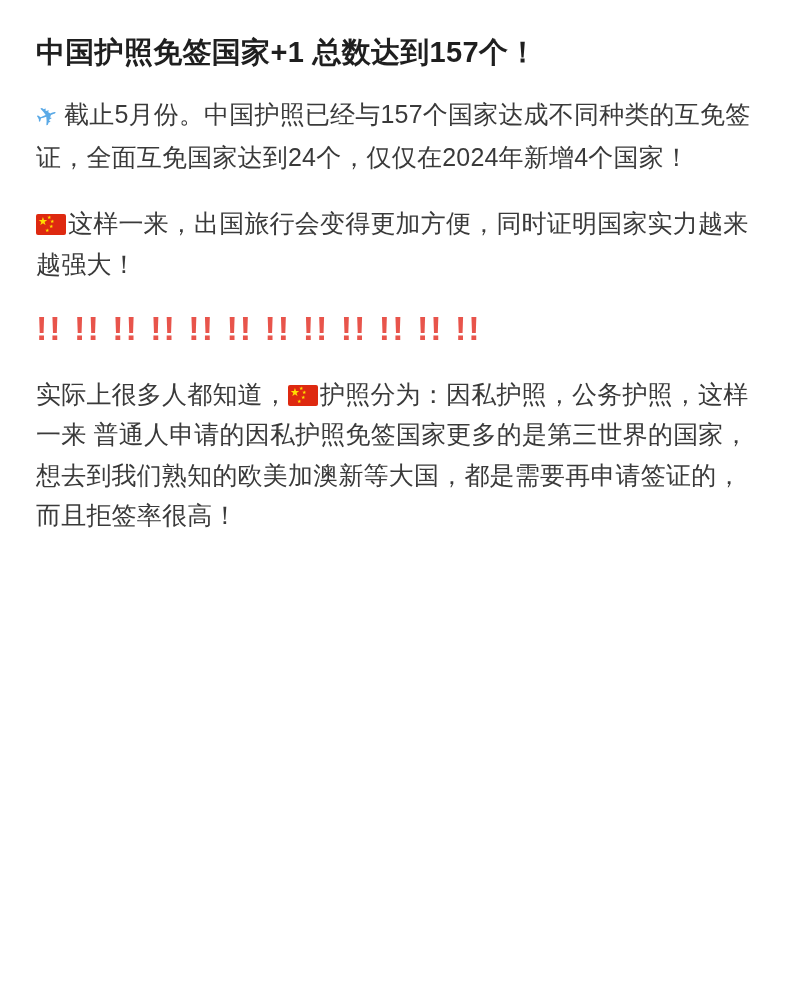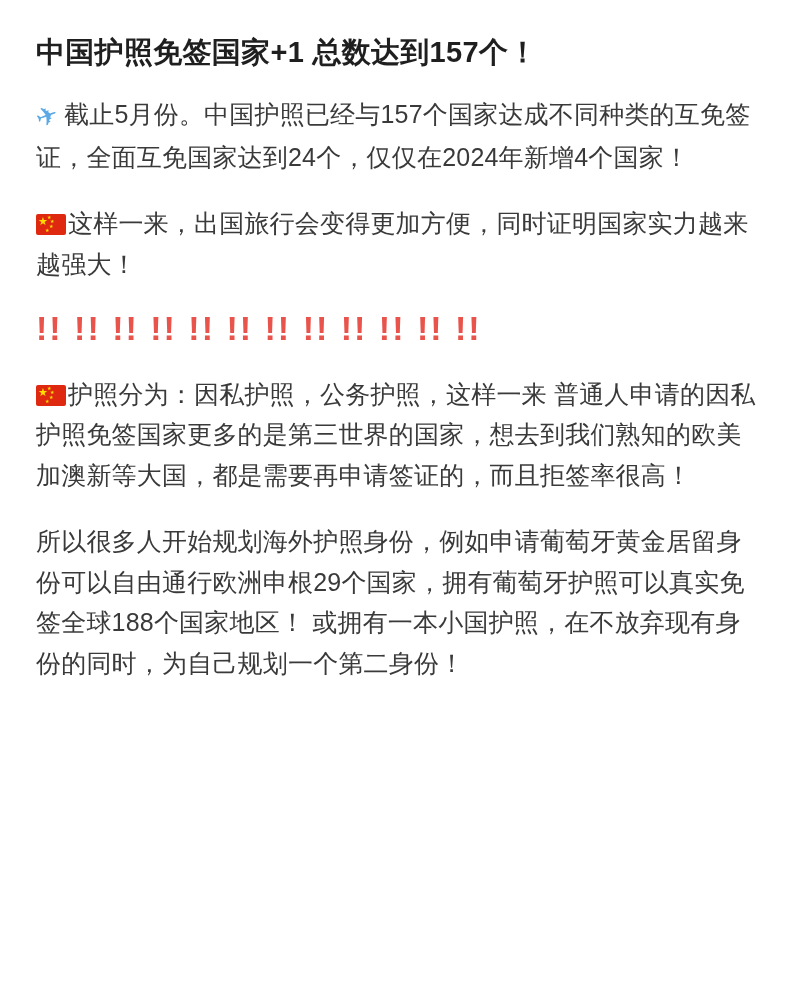--- a/index.html
+++ b/index.html
@@ -97,24 +97,23 @@
       <span class="star s2">★</span>
       <span class="star s3">★</span>
       <span class="star s4">★</span>
       <span class="star s5">★</span>
     </span><span>这样一来，出国旅行会变得更加方便，同时证明国家实力越来越强大！</span>
   </p>
 
   <div class="bangs">!! !! !! !! !! !! !! !! !! !! !! !!</div>
 
   <p class="para">
-    <span class="flag-cn">
+    <span>实际上很多人都知道，</span><span class="flag-cn">
       <span class="star s1">★</span>
       <span class="star s2">★</span>
       <span class="star s3">★</span>
       <span class="star s4">★</span>
       <span class="star s5">★</span>
     </span><span>护照分为：因私护照，公务护照，这样一来  普通人申请的因私护照免签国家更多的是第三世界的国家，想去到我们熟知的欧美加澳新等大国，都是需要再申请签证的，而且拒签率很高！</span>
   </p>
 
-  <p class="para">所以很多人开始规划海外护照身份，例如申请葡萄牙黄金居留身份可以自由通行欧洲申根29个国家，拥有葡萄牙护照可以真实免签全球188个国家地区！ 或拥有一本小国护照，在不放弃现有身份的同时，为自己规划一个第二身份！</p>
 
 </div>
 
 </body></html>

